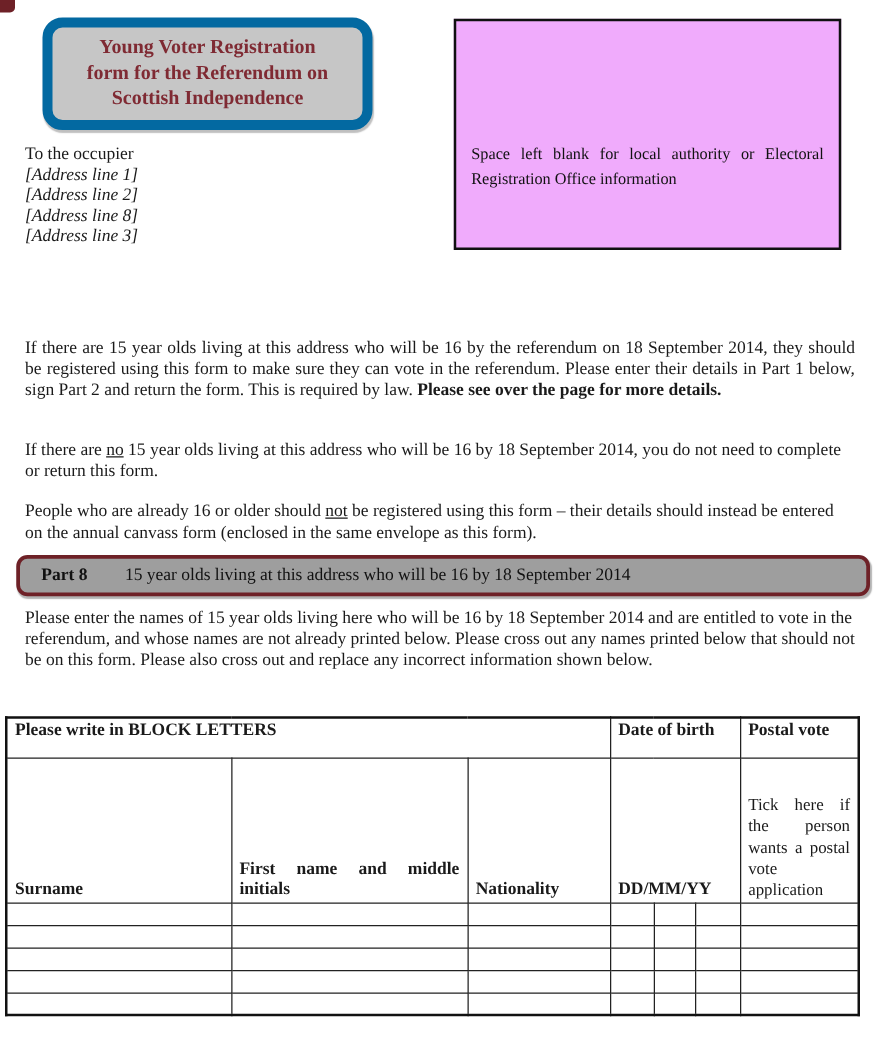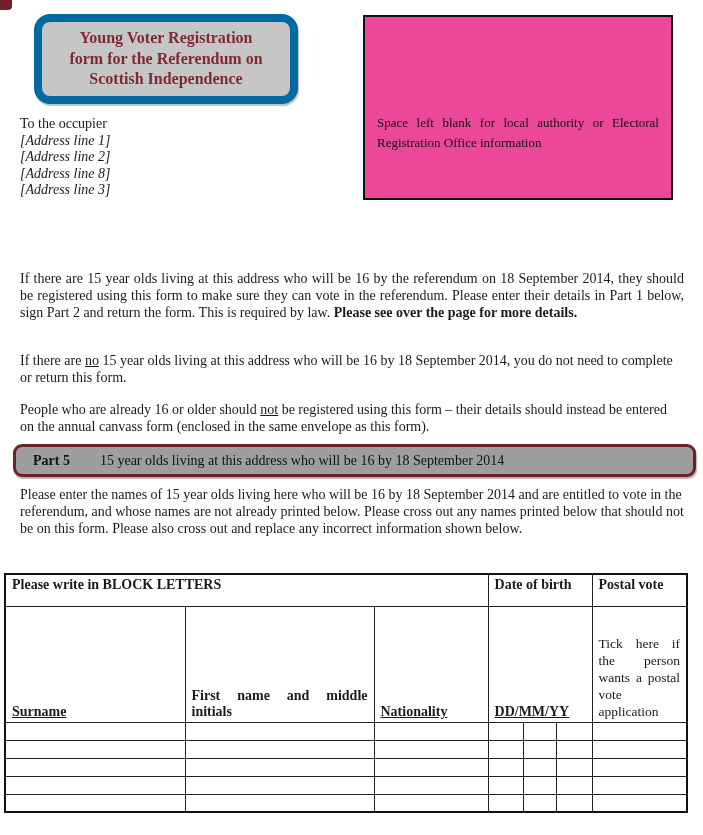--- a/index.html
+++ b/index.html
@@ -49,21 +49,21 @@
     text-align: center;
     padding: 0 26px;
   }
 
   
   .info-box {
     position: absolute;
     left: 363px; top: 15px;
     width: 310px; height: 185px;
     box-sizing: border-box;
-    background: #ec4899;
+    background: #f0abfc;
     border: 2px solid #101010;
   }
   .info-box p {
     margin: 0;
     padding: 96px 12px 0 12px;
     font-size: 13px;
     line-height: 20px;
     text-align: justify;
     color: #111111;
   }
@@ -130,21 +130,21 @@
     border: 1.5px solid #222222;
     padding: 2px 6px;
     overflow: hidden;
     box-sizing: border-box;
   }
   .reg-table { border: 2px solid #111111; }
   .row-h1 { height: 32px; }
   .row-h1 td { vertical-align: top; font-weight: bold; }
   .row-h2 { height: 116px; }
   .row-h2 td { vertical-align: bottom; }
-  .cell-label { font-weight: bold; text-decoration: underline; }
+  .cell-label { font-weight: bold; }
   .cell-first { font-weight: bold; text-align: justify; margin-left: 41px; }
   .cell-tick {
     font-weight: normal;
     font-size: 13.5px;
     line-height: 17px;
     text-align: justify;
     padding-bottom: 4px;
   }
   .row-data { height: 18px; }
   .row-data td { padding: 0; }
@@ -173,21 +173,21 @@
   </div>
 
 
   <p class="para p2"><span>If there are 15 year olds living at this address who will be 16 by the referendum on 18 September 2014, they should be registered using this form to make sure they can vote in the referendum. Please enter their details in Part 1 below, sign Part 2 and return the form. This is required by law. </span><span class="bold">Please see over the page for more details.</span></p>
 
   <p class="para p3"><span>If there are </span><span class="u">no</span><span> 15 year olds living at this address who will be 16 by 18 September 2014, you do not need to complete or return this form.</span></p>
 
   <p class="para p4"><span>People who are already 16 or older should </span><span class="u">not</span><span> be registered using this form – their details should instead be entered on the annual canvass form (enclosed in the same envelope as this form).</span></p>
 
   <div class="part1-banner">
-    <span class="part1-label">Part 5</span>
+    <span class="part1-label">Part 8</span>
     <span class="part1-text">15 year olds living at this address who will be 16 by 18 September 2014</span>
   </div>
 
   <p class="para p5">Please enter the names of 15 year olds living here who will be 16 by 18 September 2014 and are entitled to vote in the referendum, and whose names are not already printed below. Please cross out any names printed below that should not be on this form.  Please also cross out and replace any incorrect information shown below.</p>
 
   <table class="reg-table">
     <colgroup>
       <col style="width:180px">
       <col style="width:189px">
       <col style="width:114px">

